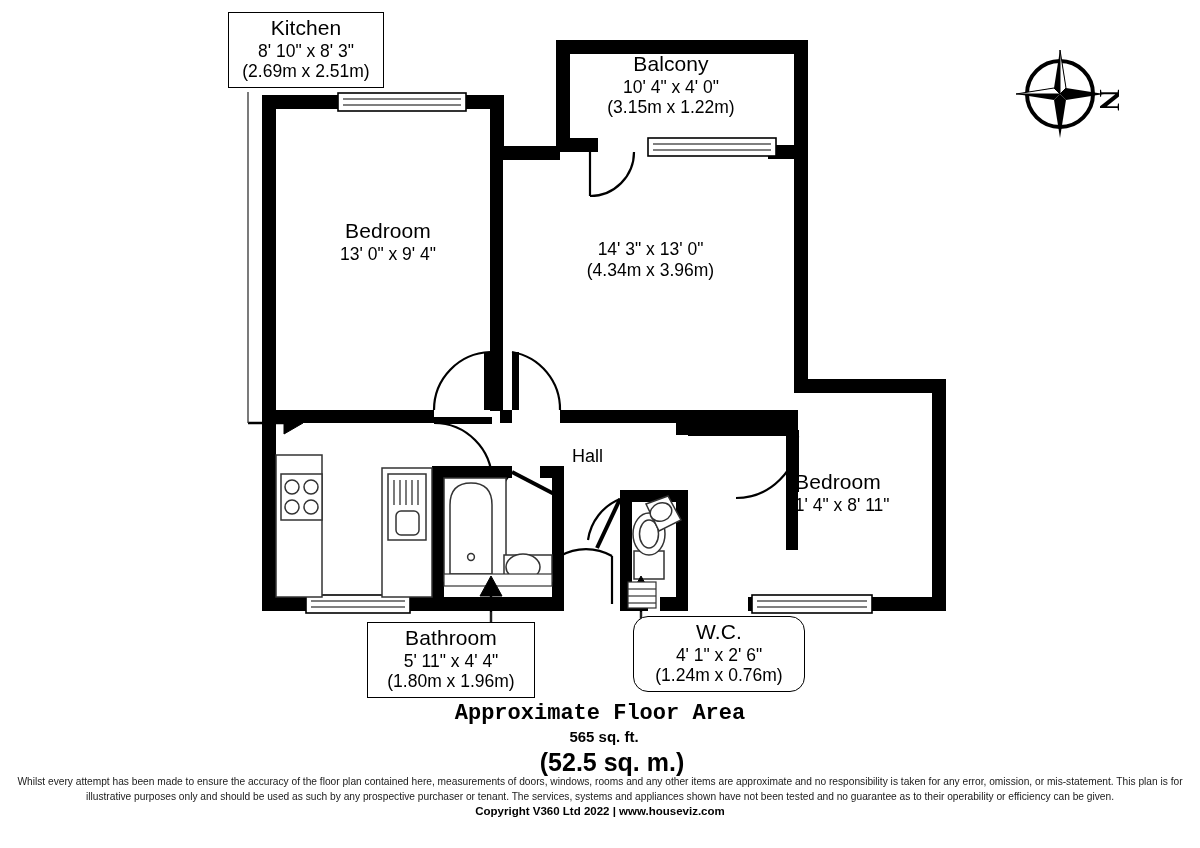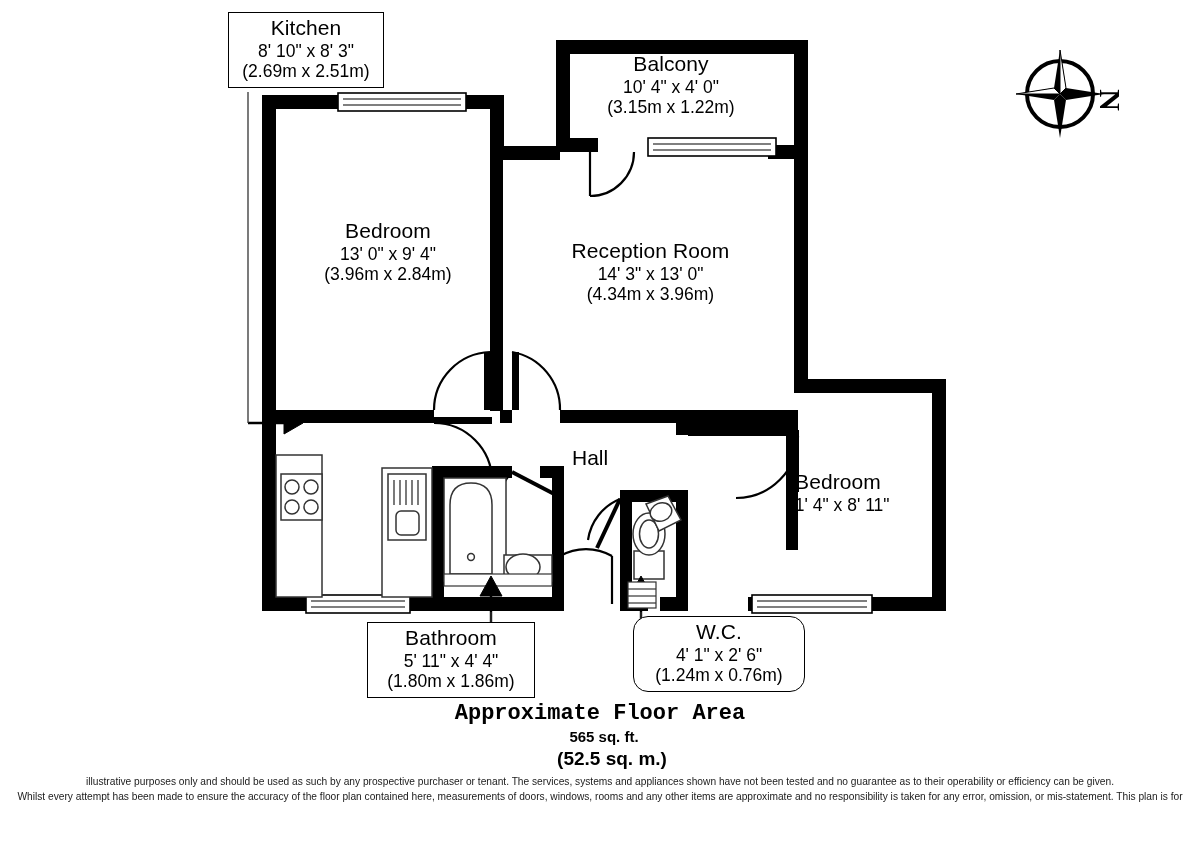--- a/index.html
+++ b/index.html
@@ -46,34 +46,34 @@
   .boxed {
     border: 1.4px solid #000;
     background: #fff;
     padding: 3px 9px 5px 9px;
   }
   .plain {
     background: transparent;
   }
   .hall-label {
     position: absolute;
-    font-size: 21px;
+    font-size: 18px;
   }
   #area-block {
     position: absolute;
     left: 0;
     top: 700px;
     width: 1200px;
     text-align: center;
     font-weight: bold;
     line-height: 1.26;
   }
   #area-block .area-title { font-size: 22px; display:block;font-family:Liberation Mono, monospace; }
   #area-block .area-ft { font-size: 15px; display:block;margin-left:8px; }
-  #area-block .area-m { font-size: 19px; display:block;margin-left:24px; }
+  #area-block .area-m { font-size: 25px; display:block;margin-left:24px; }
   #disclaimer {
     position: absolute;
     left: 0;
     top: 775px;
     width: 1200px;
     text-align: center;
     font-size: 10.2px;
     line-height: 1.45;
     color: #1a1a1a;
   }
@@ -297,38 +297,36 @@
 
   <div class="lbl plain" style="left:587px; top:52px; width:168px;">
     <span class="rm-name">Balcony</span>
     <span class="rm-dim">10' 4" x 4' 0"</span>
     <span class="rm-dim">(3.15m x 1.22m)</span>
   </div>
 
   <div class="lbl plain" style="left:288px; top:219px; width:200px;">
     <span class="rm-name">Bedroom</span>
     <span class="rm-dim">13' 0" x 9' 4"</span>
-    <span class="rm-dim">(3.96m x 2.84m)</span>
   </div>
 
   <div class="lbl plain" style="left:543px; top:239px; width:215px;">
-    <span class="rm-name">Reception Room</span>
     <span class="rm-dim">14' 3" x 13' 0"</span>
     <span class="rm-dim">(4.34m x 3.96m)</span>
   </div>
 
   <div class="lbl plain" style="left:738px; top:470px; width:200px;">
     <span class="rm-name">Bedroom</span>
     <span class="rm-dim">11' 4" x 8' 11"</span>
   </div>
 
   <div class="lbl boxed" style="left:367px; top:622px; width:148px;">
     <span class="rm-name">Bathroom</span>
     <span class="rm-dim">5' 11" x 4' 4"</span>
-    <span class="rm-dim">(1.80m x 1.86m)</span>
+    <span class="rm-dim">(1.80m x 1.96m)</span>
   </div>
 
   <div class="lbl boxed" style="left:633px; top:616px; width:152px;border-radius:15px;">
     <span class="rm-name">W.C.</span>
     <span class="rm-dim">4' 1" x 2' 6"</span>
     <span class="rm-dim">(1.24m x 0.76m)</span>
   </div>
 
   <div class="hall-label" style="left:572px; top:446px;">Hall</div>
 
@@ -347,18 +345,19 @@
     <text x="100" y="66" font-family="'Liberation Serif', serif" font-size="30" font-weight="bold" fill="#000" transform="rotate(90 100 58)" text-anchor="middle">N</text>
   </svg>
 
   <div id="area-block">
     <span class="area-title">Approximate Floor Area</span>
     <span class="area-ft">565 sq. ft.</span>
     <span class="area-m">(52.5 sq. m.)</span>
   </div>
 
   <div id="disclaimer">
+    <div>Whilst every attempt has been made to ensure the accuracy of the floor plan contained here, measurements of doors, windows, rooms and any other items are approximate and no responsibility is taken for any error, omission, or mis-statement. This plan is for</div>
     <div>illustrative purposes only and should be used as such by any prospective purchaser or tenant. The services, systems and appliances shown have not been tested and no guarantee as to their operability or efficiency can be given.</div>
-    <div>Whilst every attempt has been made to ensure the accuracy of the floor plan contained here, measurements of doors, windows, rooms and any other items are approximate and no responsibility is taken for any error, omission, or mis-statement. This plan is for</div>
-  </div>
-
+  </div>
+
+  <div id="copyright">Copyright V360 Ltd 2022 | www.houseviz.com</div>
 
 </div>
 
 </body></html>

